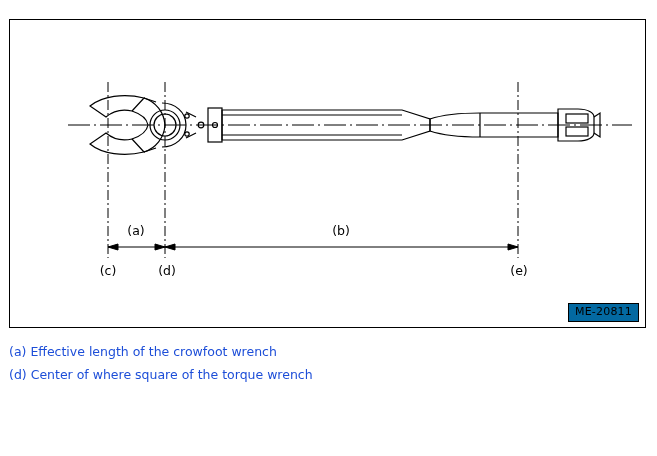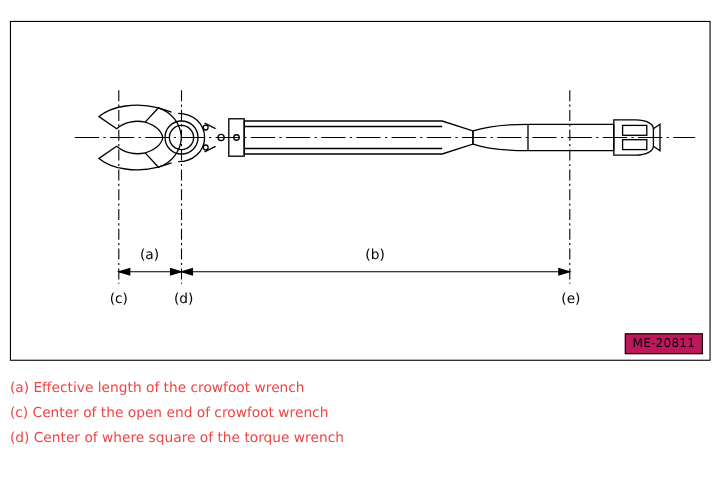--- a/index.html
+++ b/index.html
@@ -32,33 +32,33 @@
   }
   #figure-code {
     position: absolute;
     right: 6px;
     bottom: 5px;
     border: 1px solid #000000;
     padding: 2px 6px 3px 6px;
     font-size: 11px;
     line-height: 12px;
     font-family: "DejaVu Sans", sans-serif;
-    background: #be185d;
+    background: #0369a1;
     letter-spacing: 0.2px;
   }
   #legend {
     position: absolute;
     left: 9px;
     top: 340px;
     width: 640px;
   }
   .legend-item {
     font-size: 12.5px;
     line-height: 23px;
-    color: #ef4444;
+    color: #1d4ed8;
     white-space: nowrap;
   }
   svg text {
     font-family: "DejaVu Sans", sans-serif;
     font-size: 12.5px;
     fill: #000000;
   }
 </style>
 </head>
 <body>
@@ -165,15 +165,14 @@
     <text x="98" y="255" text-anchor="middle">(c)</text>
     <text x="157" y="255" text-anchor="middle">(d)</text>
     <text x="509" y="255" text-anchor="middle">(e)</text>
   </svg>
 
   <div id="figure-code">ME-20811</div>
 </div>
 
 <div id="legend">
   <div class="legend-item">(a) Effective length of the crowfoot wrench</div>
-  <div class="legend-item">(c) Center of the open end of crowfoot wrench</div>
   <div class="legend-item">(d) Center of where square of the torque wrench</div>
 </div>
 
 </body></html>

